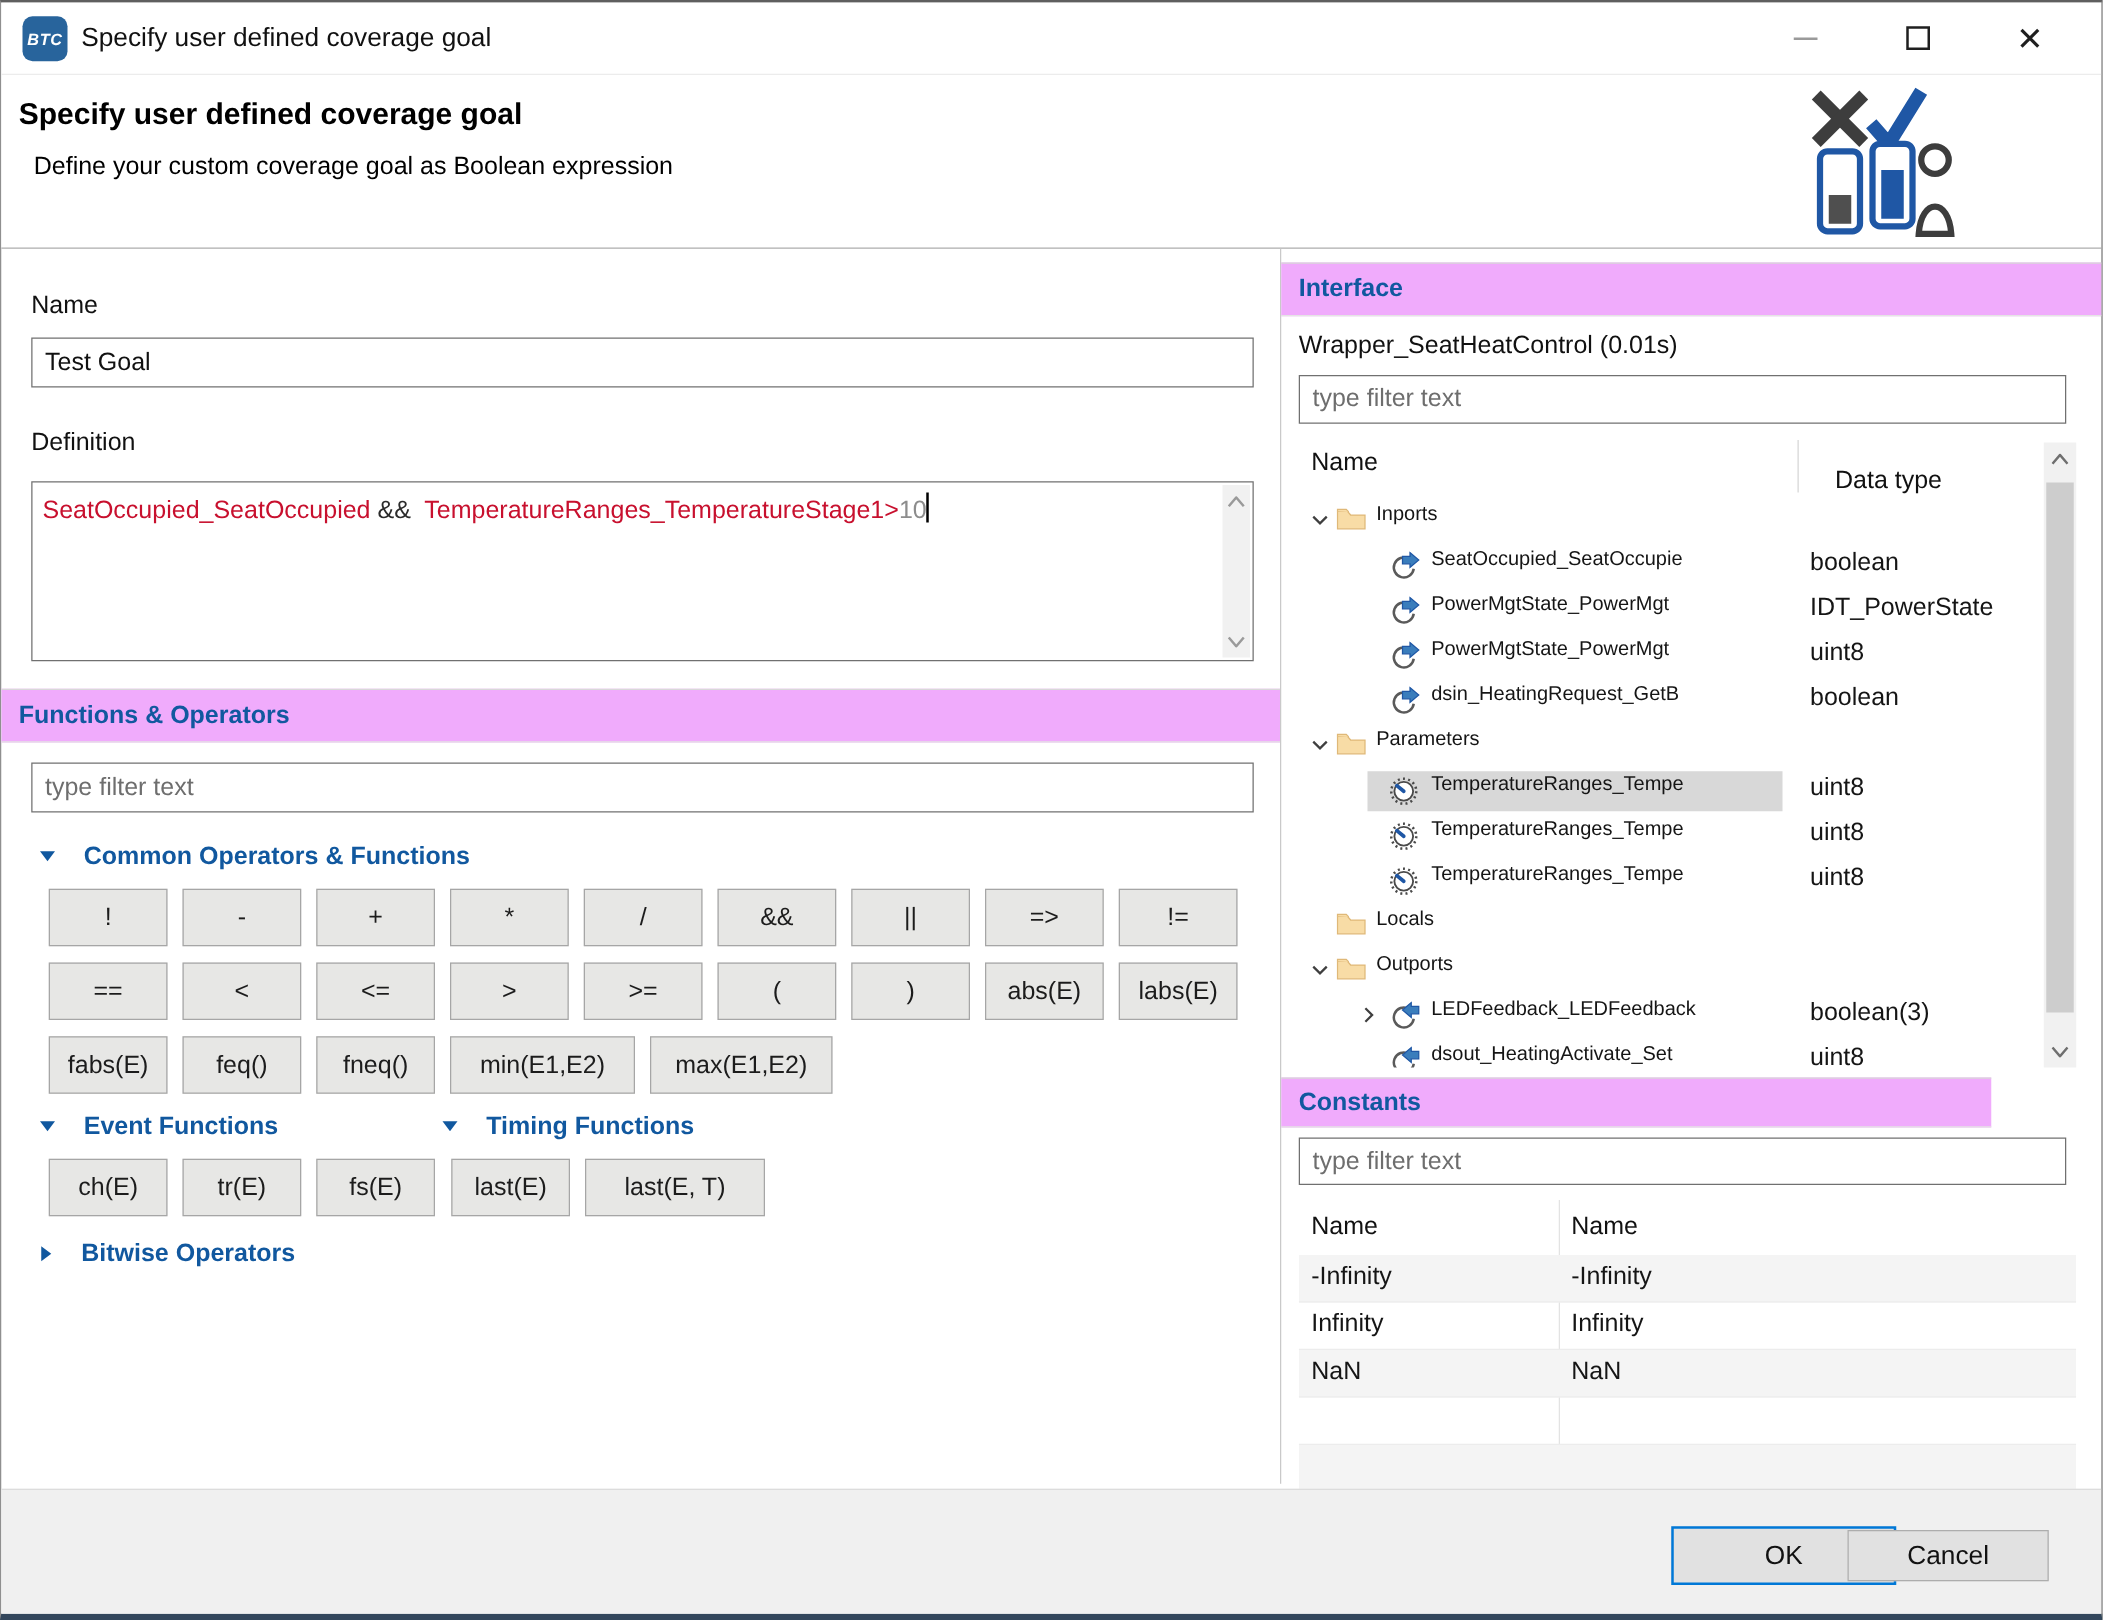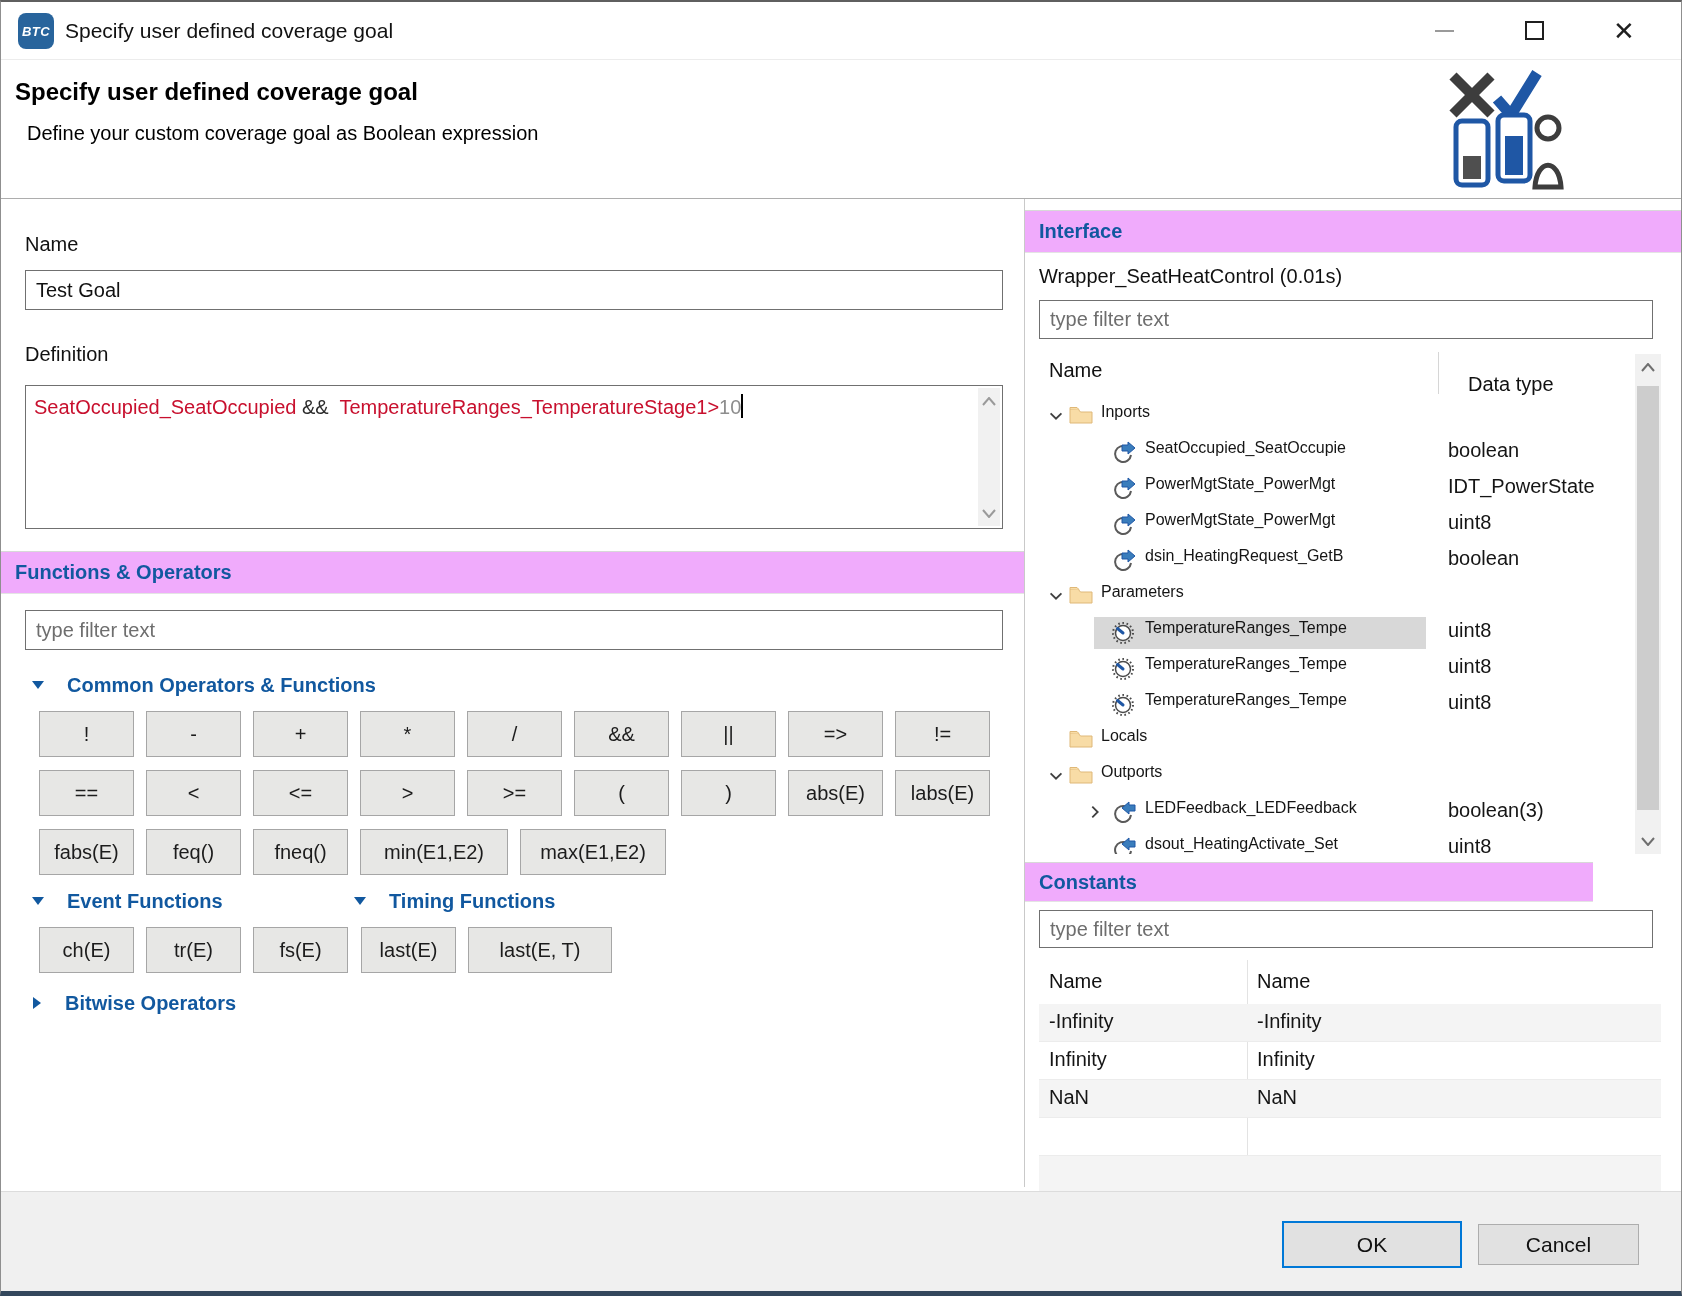--- a/index.html
+++ b/index.html
@@ -59,21 +59,21 @@
   .const-colhead{position:absolute;font-size:20px;color:#111;}
   .const-col-divider{position:absolute;left:1246px;top:958px;height:232px;border-left:1px solid #e3e3e3;}
   .consts{position:absolute;left:1038px;top:1002px;width:622px;height:188px;overflow:hidden;}
   .c-row{position:absolute;left:0;width:100%;height:38px;box-sizing:border-box;border-bottom:1px solid #ececec;}
   .c-row.shade{background:#f4f4f4;}
   .c-name{position:absolute;left:10px;top:6px;font-size:20px;color:#151515;}
   .c-val{position:absolute;left:218px;top:6px;font-size:20px;color:#151515;}
   
   .footer{position:absolute;left:0;right:0;bottom:0;height:99px;background:#f0f0f0;border-top:1px solid #dcdcdc;}
   .btn{position:absolute;box-sizing:border-box;background:#e1e1e1;font-size:21px;color:#111;font-family:inherit;display:flex;align-items:center;justify-content:center;cursor:default;}
-  .btn.ok{left:1281px;top:29px;width:180px;height:47px;border:2px solid #0078d7;}
+  .btn.ok{left:1336px;top:29px;width:180px;height:47px;border:2px solid #0078d7;}
   .btn.cancel{left:1477px;top:32px;width:161px;height:41px;border:1px solid #adadad;}
 </style>
 </head>
 <body>
 
 <div class="window">
 
   <div class="titlebar">
     <div class="btc-icon">BTC</div>
     <div class="win-title">Specify user defined coverage goal</div>

